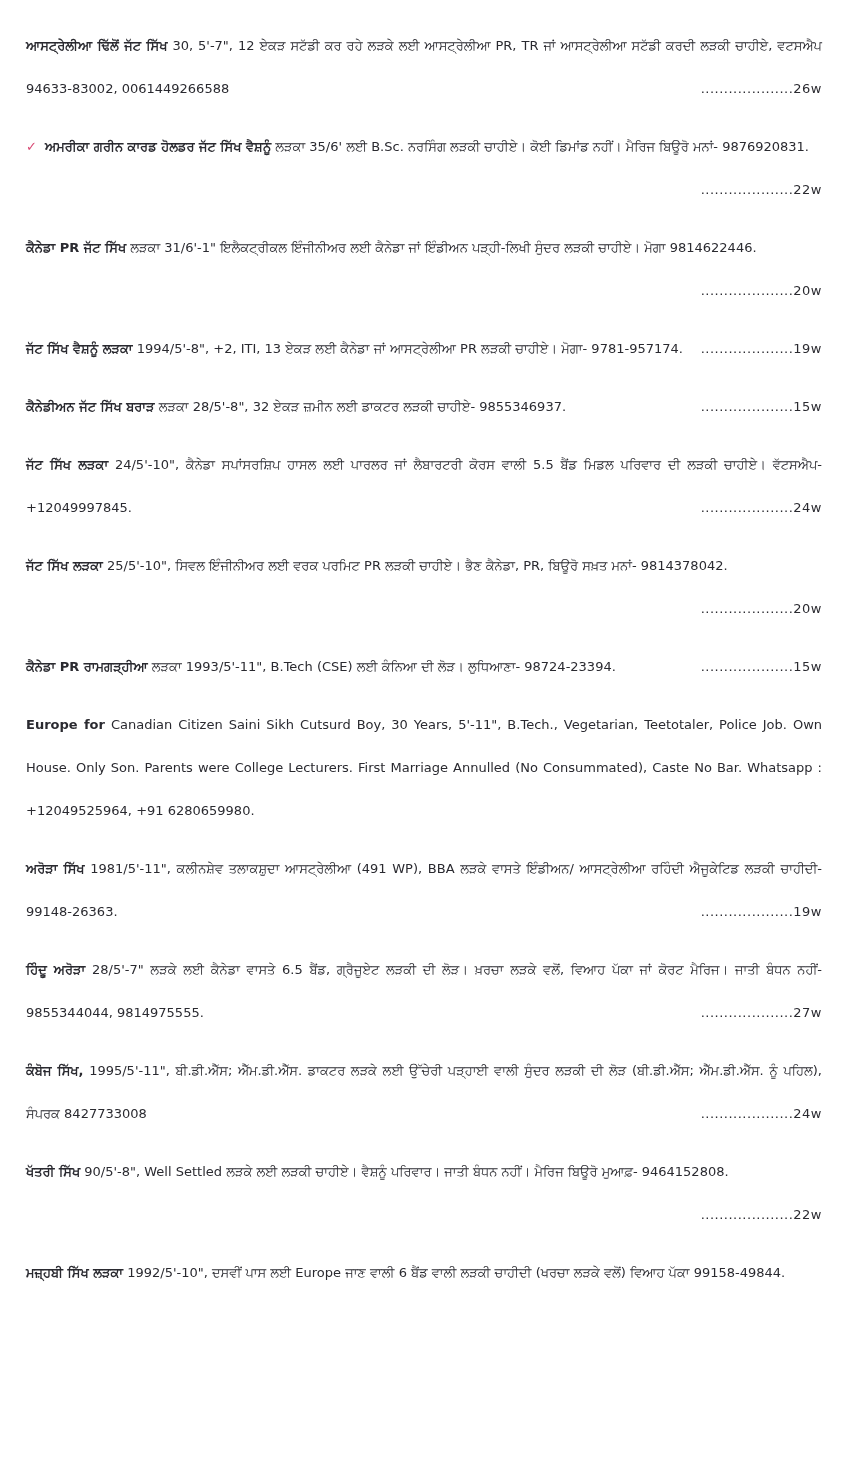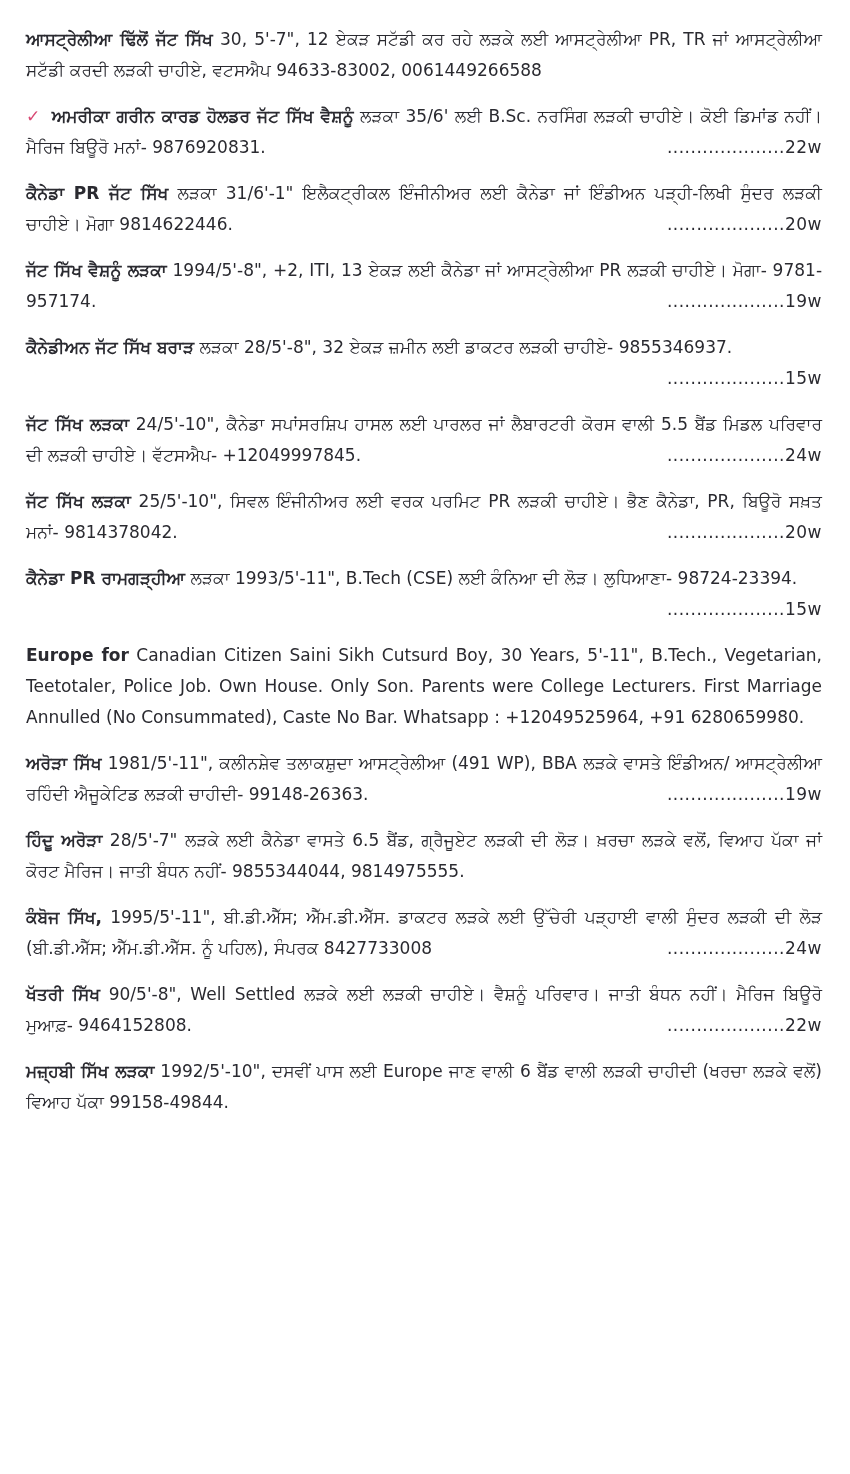--- a/index.html
+++ b/index.html
@@ -12,22 +12,22 @@
     font-family: "DejaVu Sans", "Liberation Sans", sans-serif;
     color: #2a2a30;
   }
   .sheet {
     padding: 24px 28px 28px 26px;
     box-sizing: border-box;
     width: 850px;
   }
   .ad {
     margin: 0 0 15px 0;
-    font-size: 17px;
-    line-height: 31px;
+    font-size: 13px;
+    line-height: 43px;
     text-align: justify;
   }
   .ad::after {
     content: "";
     display: block;
     clear: both;
   }
   .lead {
     font-weight: bold;
   }
@@ -44,20 +44,21 @@
   }
 </style>
 </head>
 <body style="background: rgb(255, 255, 255); color: rgb(42, 42, 48);">
 
 <div class="sheet">
 
   <p class="ad">
     <b class="lead">ਆਸਟ੍ਰੇਲੀਆ ਢਿੱਲੋਂ ਜੱਟ ਸਿੱਖ</b>
     <span>30, 5'-7", 12 ਏਕੜ ਸਟੱਡੀ ਕਰ ਰਹੇ ਲੜਕੇ ਲਈ ਆਸਟ੍ਰੇਲੀਆ PR, TR ਜਾਂ ਆਸਟ੍ਰੇਲੀਆ ਸਟੱਡੀ ਕਰਦੀ ਲੜਕੀ ਚਾਹੀਏ, ਵਟਸਐਪ 94633-83002,  0061449266588</span>
+    <span class="wc">....................26w</span>
   </p>
 
   <p class="ad">
     <span class="check" style="color: rgb(216, 74, 116);">✓</span>
     <b class="lead">ਅਮਰੀਕਾ ਗਰੀਨ ਕਾਰਡ ਹੋਲਡਰ ਜੱਟ ਸਿੱਖ ਵੈਸ਼ਨੂੰ</b>
     <span>ਲੜਕਾ 35/6' ਲਈ B.Sc. ਨਰਸਿੰਗ ਲੜਕੀ ਚਾਹੀਏ। ਕੋਈ ਡਿਮਾਂਡ ਨਹੀਂ। ਮੈਰਿਜ ਬਿਊਰੋ ਮਨਾਂ- 9876920831.</span>
     <span class="wc">....................22w</span>
   </p>
 
   <p class="ad">
@@ -105,20 +106,21 @@
 
   <p class="ad">
     <b class="lead">ਅਰੋੜਾ ਸਿੱਖ</b>
     <span>1981/5'-11",  ਕਲੀਨਸ਼ੇਵ ਤਲਾਕਸ਼ੁਦਾ ਆਸਟ੍ਰੇਲੀਆ (491 WP), BBA ਲੜਕੇ ਵਾਸਤੇ ਇੰਡੀਅਨ/ ਆਸਟ੍ਰੇਲੀਆ ਰਹਿੰਦੀ ਐਜੂਕੇਟਿਡ ਲੜਕੀ ਚਾਹੀਦੀ- 99148-26363.</span>
     <span class="wc">....................19w</span>
   </p>
 
   <p class="ad">
     <b class="lead">ਹਿੰਦੂ ਅਰੋੜਾ</b>
     <span>28/5'-7"  ਲੜਕੇ ਲਈ ਕੈਨੇਡਾ ਵਾਸਤੇ 6.5 ਬੈਂਡ, ਗ੍ਰੈਜੂਏਟ ਲੜਕੀ ਦੀ ਲੋੜ। ਖ਼ਰਚਾ ਲੜਕੇ ਵਲੋਂ, ਵਿਆਹ ਪੱਕਾ ਜਾਂ ਕੋਰਟ ਮੈਰਿਜ। ਜਾਤੀ ਬੰਧਨ ਨਹੀਂ- 9855344044, 9814975555.</span>
+    <span class="wc">....................27w</span>
   </p>
 
   <p class="ad">
     <b class="lead">ਕੰਬੋਜ ਸਿੱਖ,</b>
     <span>1995/5'-11",  ਬੀ.ਡੀ.ਐੱਸ; ਐੱਮ.ਡੀ.ਐੱਸ. ਡਾਕਟਰ ਲੜਕੇ ਲਈ ਉੱਚੇਰੀ ਪੜ੍ਹਾਈ ਵਾਲੀ ਸੁੰਦਰ ਲੜਕੀ ਦੀ ਲੋੜ (ਬੀ.ਡੀ.ਐੱਸ; ਐੱਮ.ਡੀ.ਐੱਸ. ਨੂੰ ਪਹਿਲ), ਸੰਪਰਕ 8427733008</span>
     <span class="wc">....................24w</span>
   </p>
 
 
   <p class="ad">

